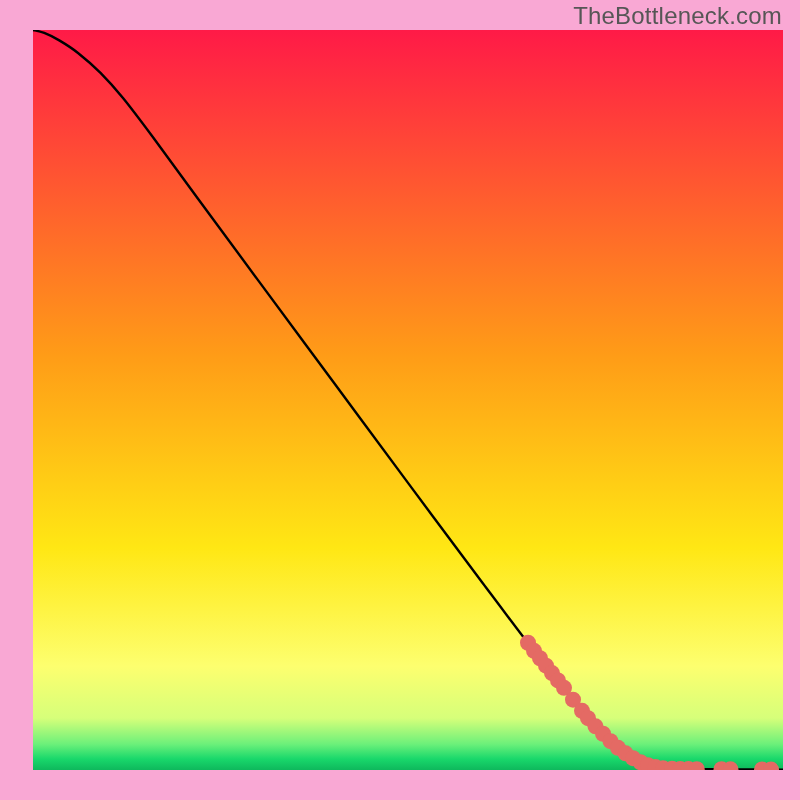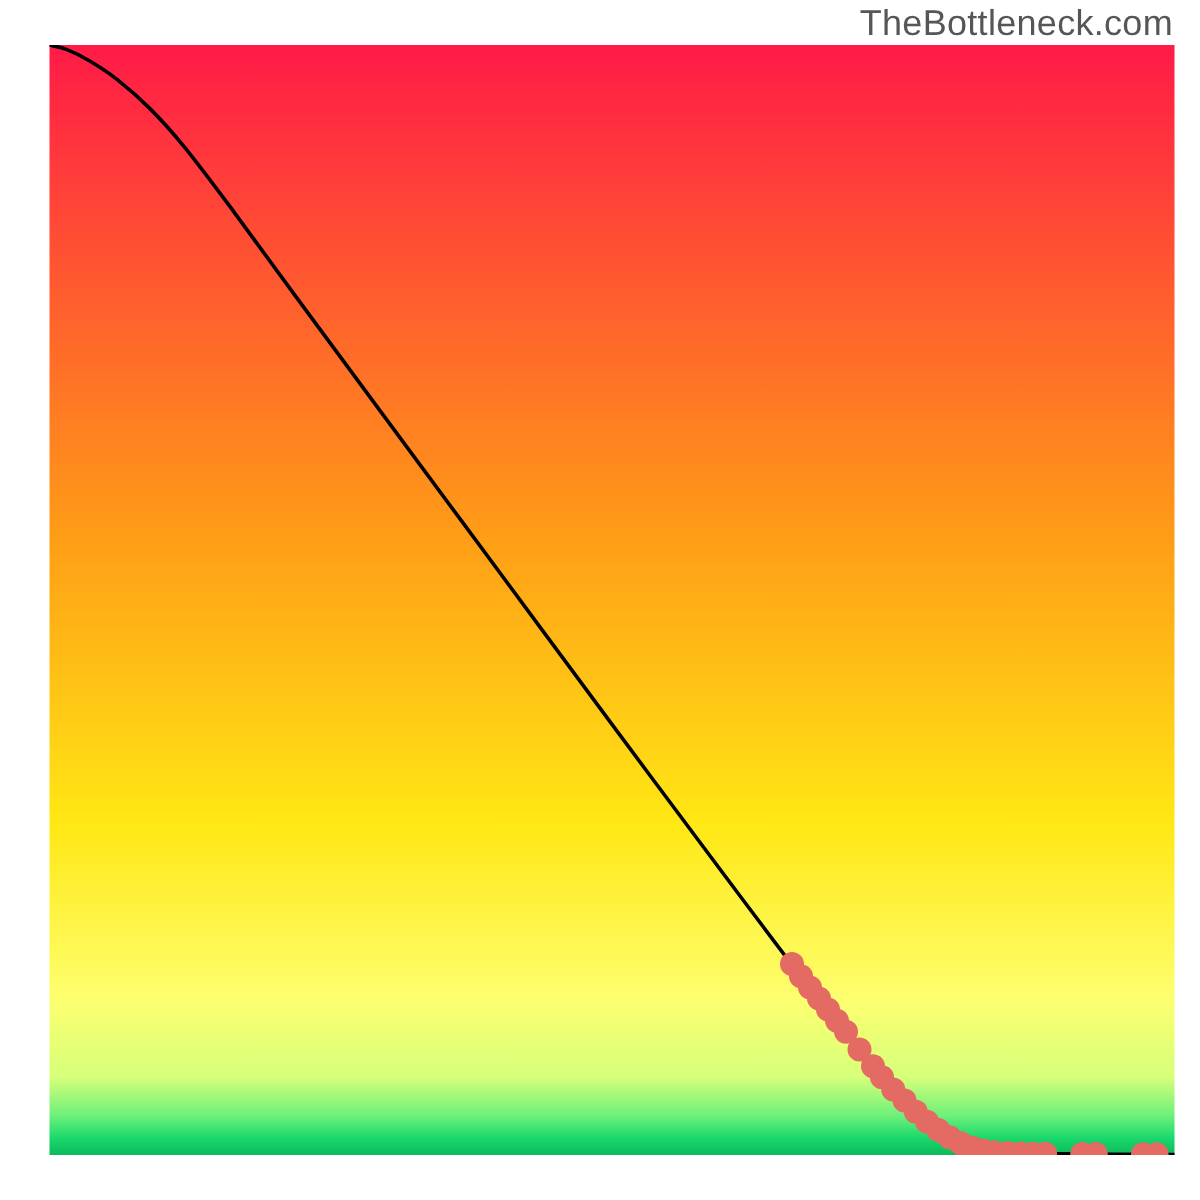--- a/index.html
+++ b/index.html
@@ -7,21 +7,21 @@
     padding: 0;
     width: 800px;
     height: 800px;
     background: #000;
     overflow: hidden;
   }
   .frame {
     position: relative;
     width: 800px;
     height: 800px;
-    background: #ffffff;
+    background: #f9a8d4;
   }
   .watermark {
     position: absolute;
     top: 2px;
     right: 18px;
     font-family: Arial, Helvetica, sans-serif;
     font-size: 24px;
     color: #565656;
     letter-spacing: 0.2px;
     font-weight: 500;

